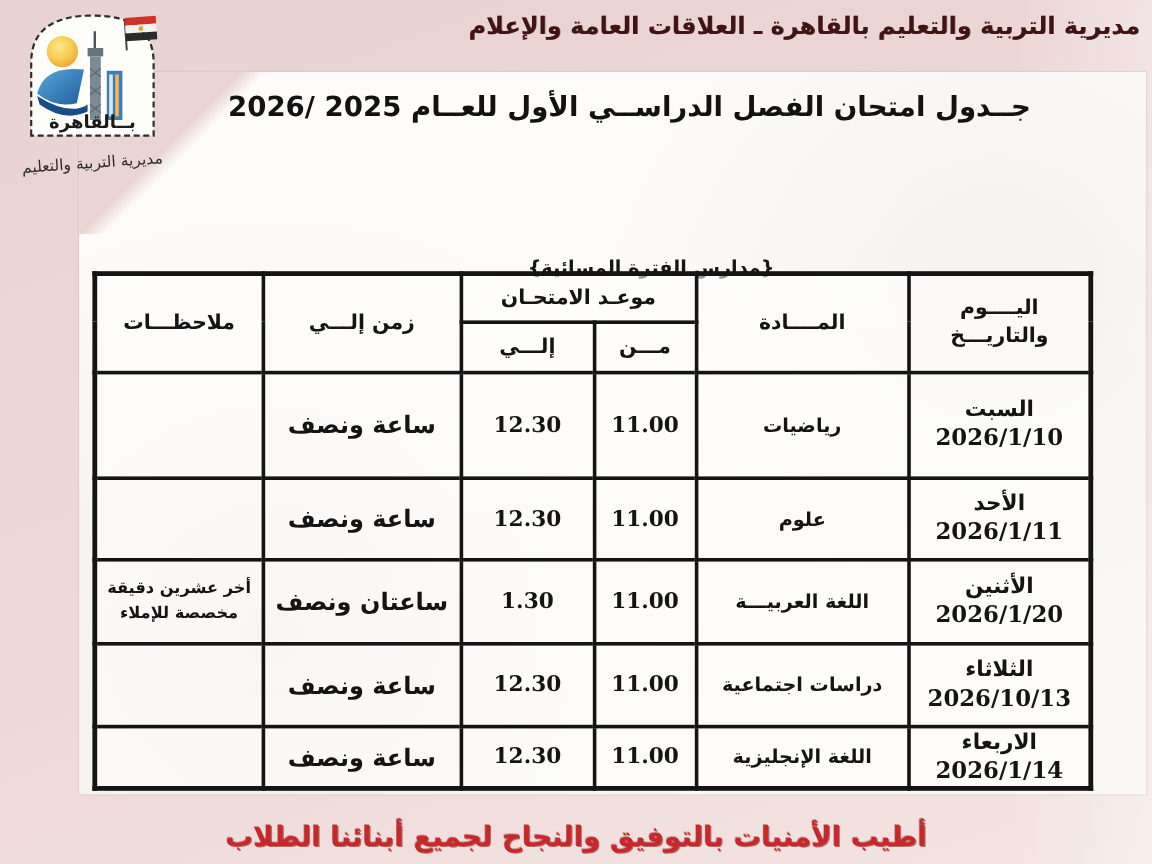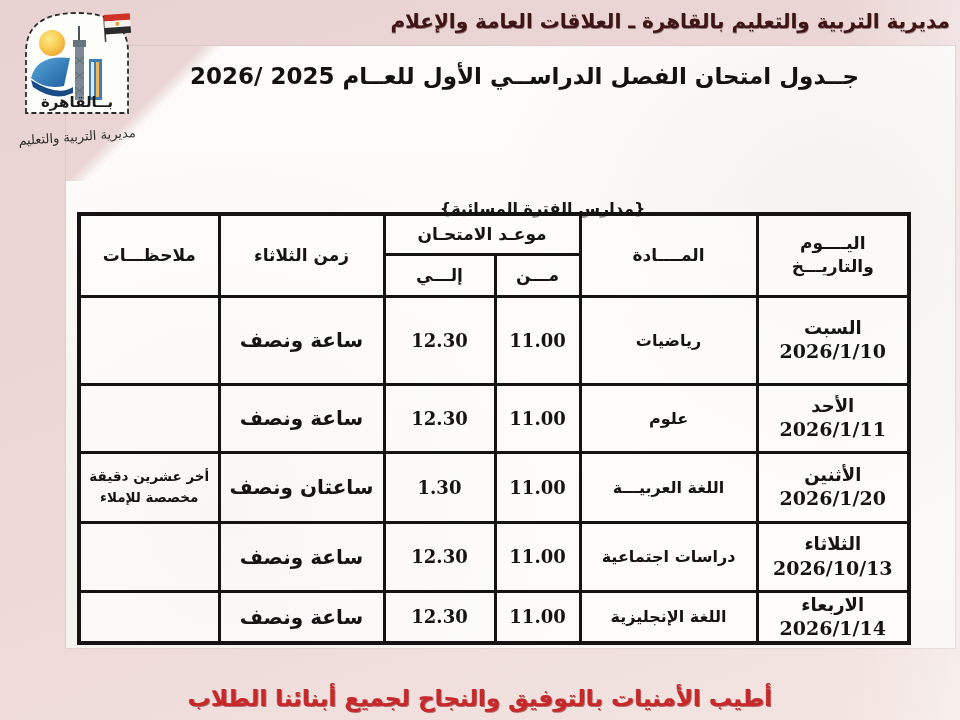--- a/index.html
+++ b/index.html
@@ -23,21 +23,21 @@
   
   .banner{
     position:absolute;top:9px;left:148px;right:10px;
     text-align:right;direction:rtl;white-space:nowrap;
     font-size:20px;font-weight:bold;color:var(--banner-text);
     text-shadow:0.5px 0.5px 0 rgba(40,10,10,.45);
   }
 
   
   .paper{
-    position:absolute;left:66px;top:46px;width:889px;height:602px;
+    position:absolute;left:66px;top:60px;width:889px;height:602px;
     background:
       radial-gradient(circle at 18% 78%, rgba(205,198,190,.22), transparent 42%),
       radial-gradient(circle at 86% 28%, rgba(208,202,196,.18), transparent 38%),
       linear-gradient(#fdfcfa,#faf8f4);
     box-shadow:0 0 0 1px rgba(175,150,148,.18);
   }
   .pink-wedge{
     position:absolute;left:0;top:0;width:160px;height:135px;
     background:linear-gradient(135deg, #e9d5d4 0%, #e9d5d4 46%, rgba(233,213,212,0) 53%);
   }
@@ -121,21 +121,21 @@
         <col style="width:85px">
       <col style="width:111px">
         <col style="width:165px">
         <col style="width:140px">
     </colgroup>
     <thead>
       <tr>
         <th rowspan="2">اليــــوم والتاريـــخ</th>
         <th rowspan="2">المــــادة</th>
         <th colspan="2">موعـد الامتحـان</th>
-        <th rowspan="2">زمن الثلاثاء</th>
+        <th rowspan="2">زمن إلـــي</th>
         <th rowspan="2">ملاحظـــات</th>
       </tr>
       <tr>
         <th>مـــن</th>
         <th>إلـــي</th>
       </tr>
     </thead>
     <tbody>
       <tr>
         <td>

